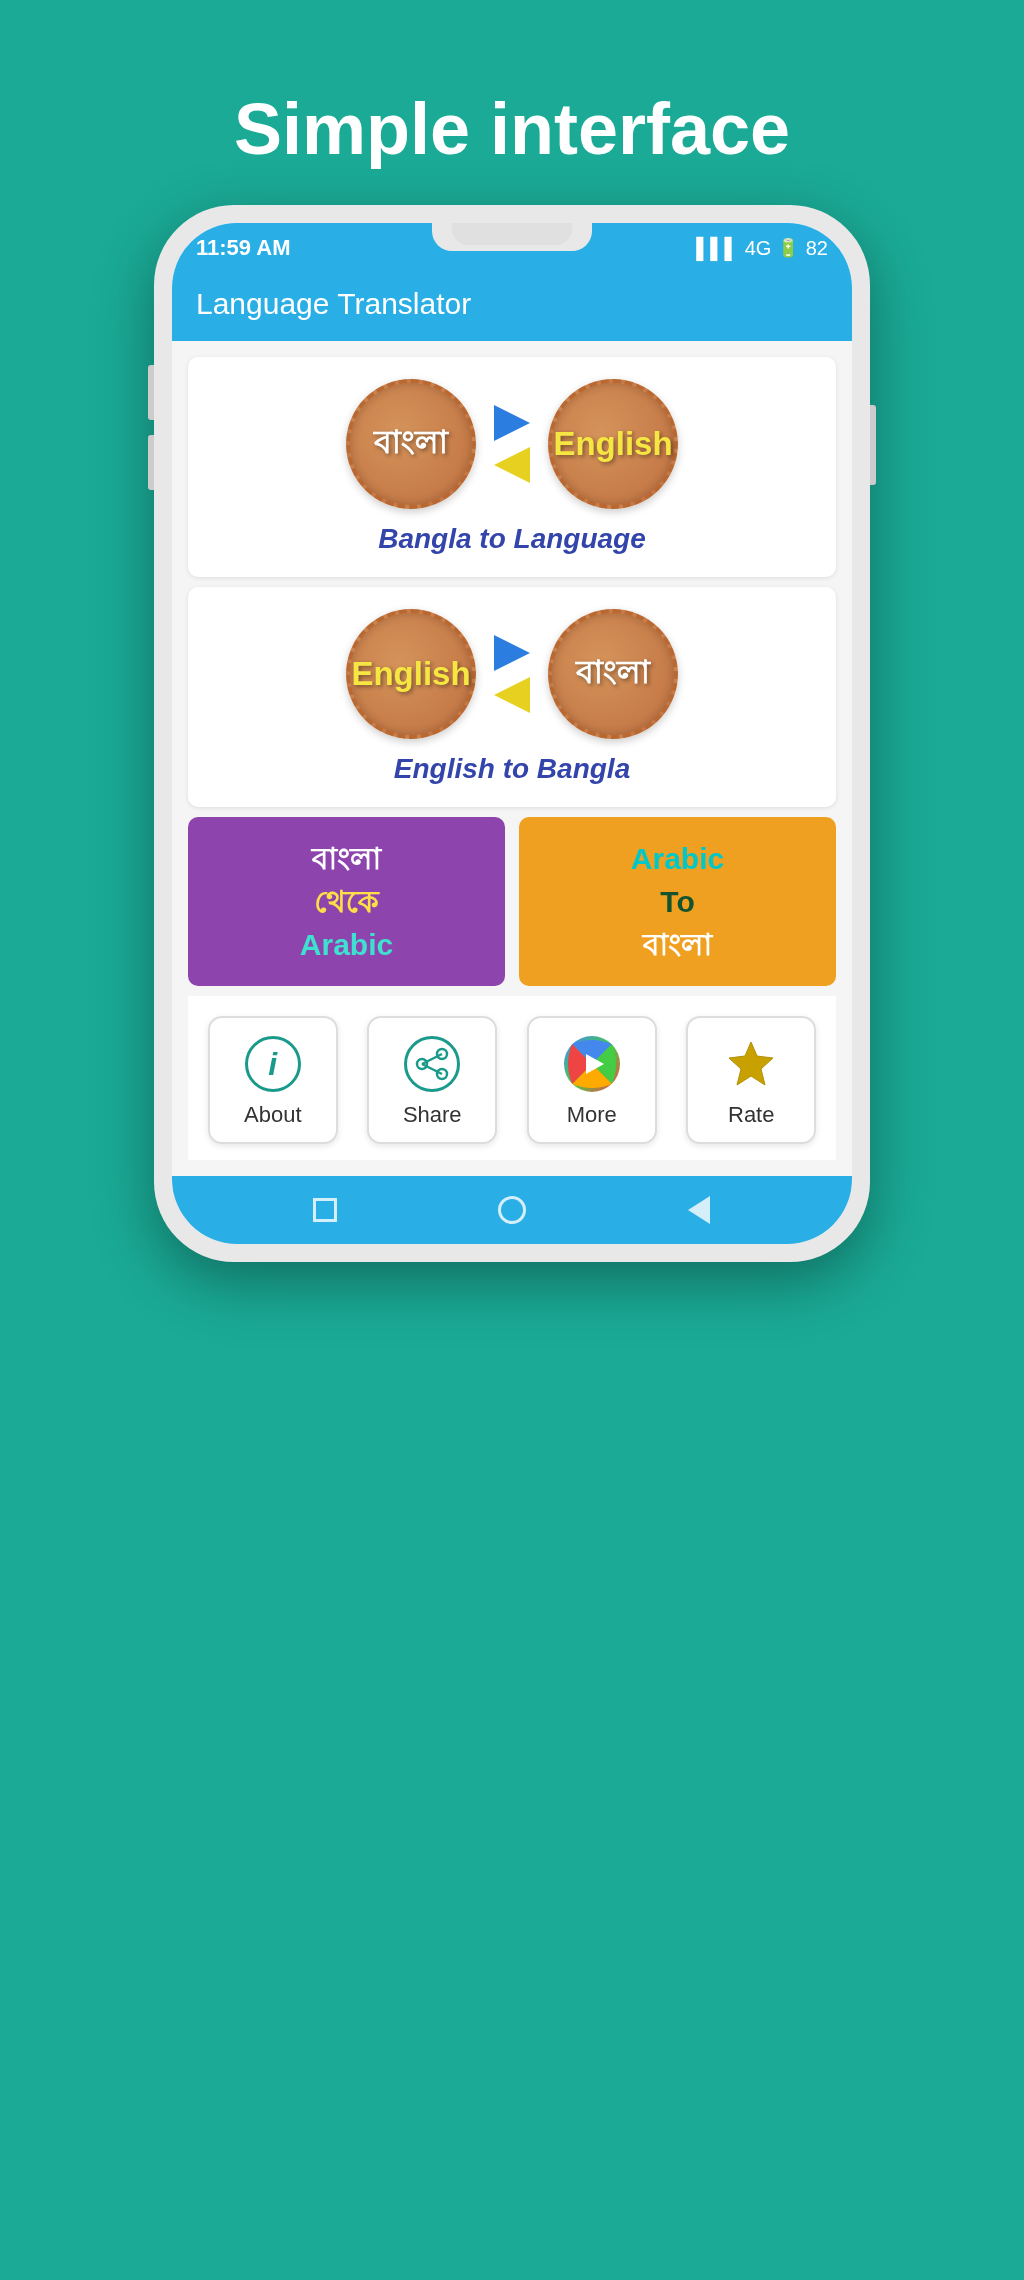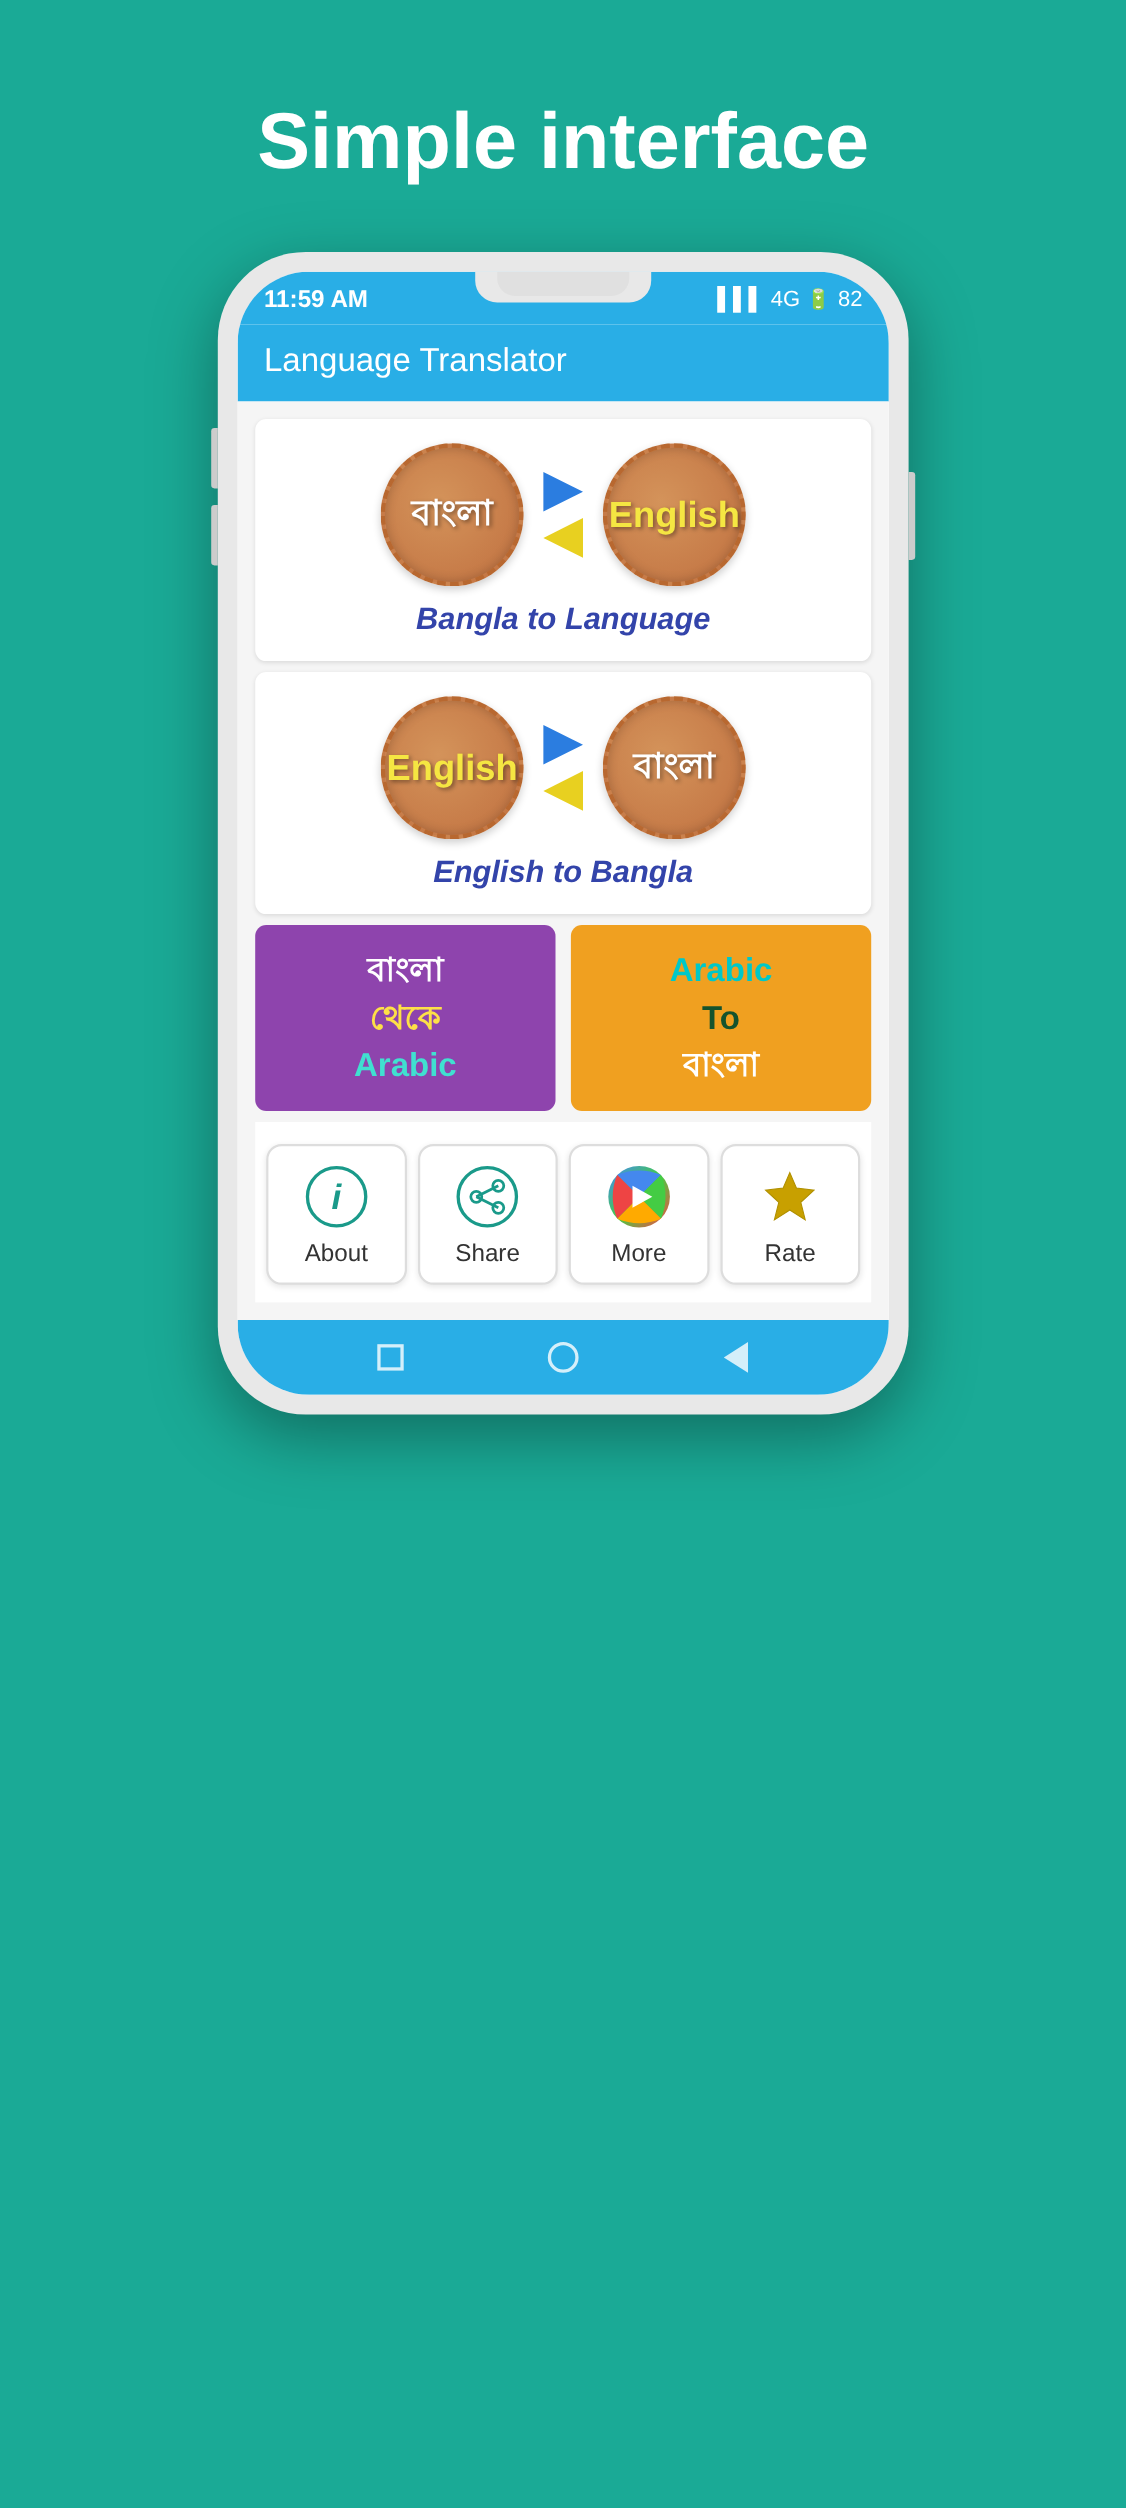--- a/index.html
+++ b/index.html
@@ -14,26 +14,26 @@
       align-items: center;
       overflow: hidden;
     }
 
     .page-title {
       color: white;
       font-size: 72px;
       font-weight: 900;
       text-align: right;
       margin-top: 90px;
-      margin-bottom: 60px;
+      margin-bottom: 36px;
       line-height: 1.1;
     }
 
     .phone-outer {
-      width: 628px;
+      width: 716px;
       background: #e8e8e8;
       border-radius: 80px;
       padding: 18px;
       box-shadow: 0 20px 60px rgba(0,0,0,0.35);
       position: relative;
     }
 
     .phone-inner {
       background: white;
       border-radius: 65px;

